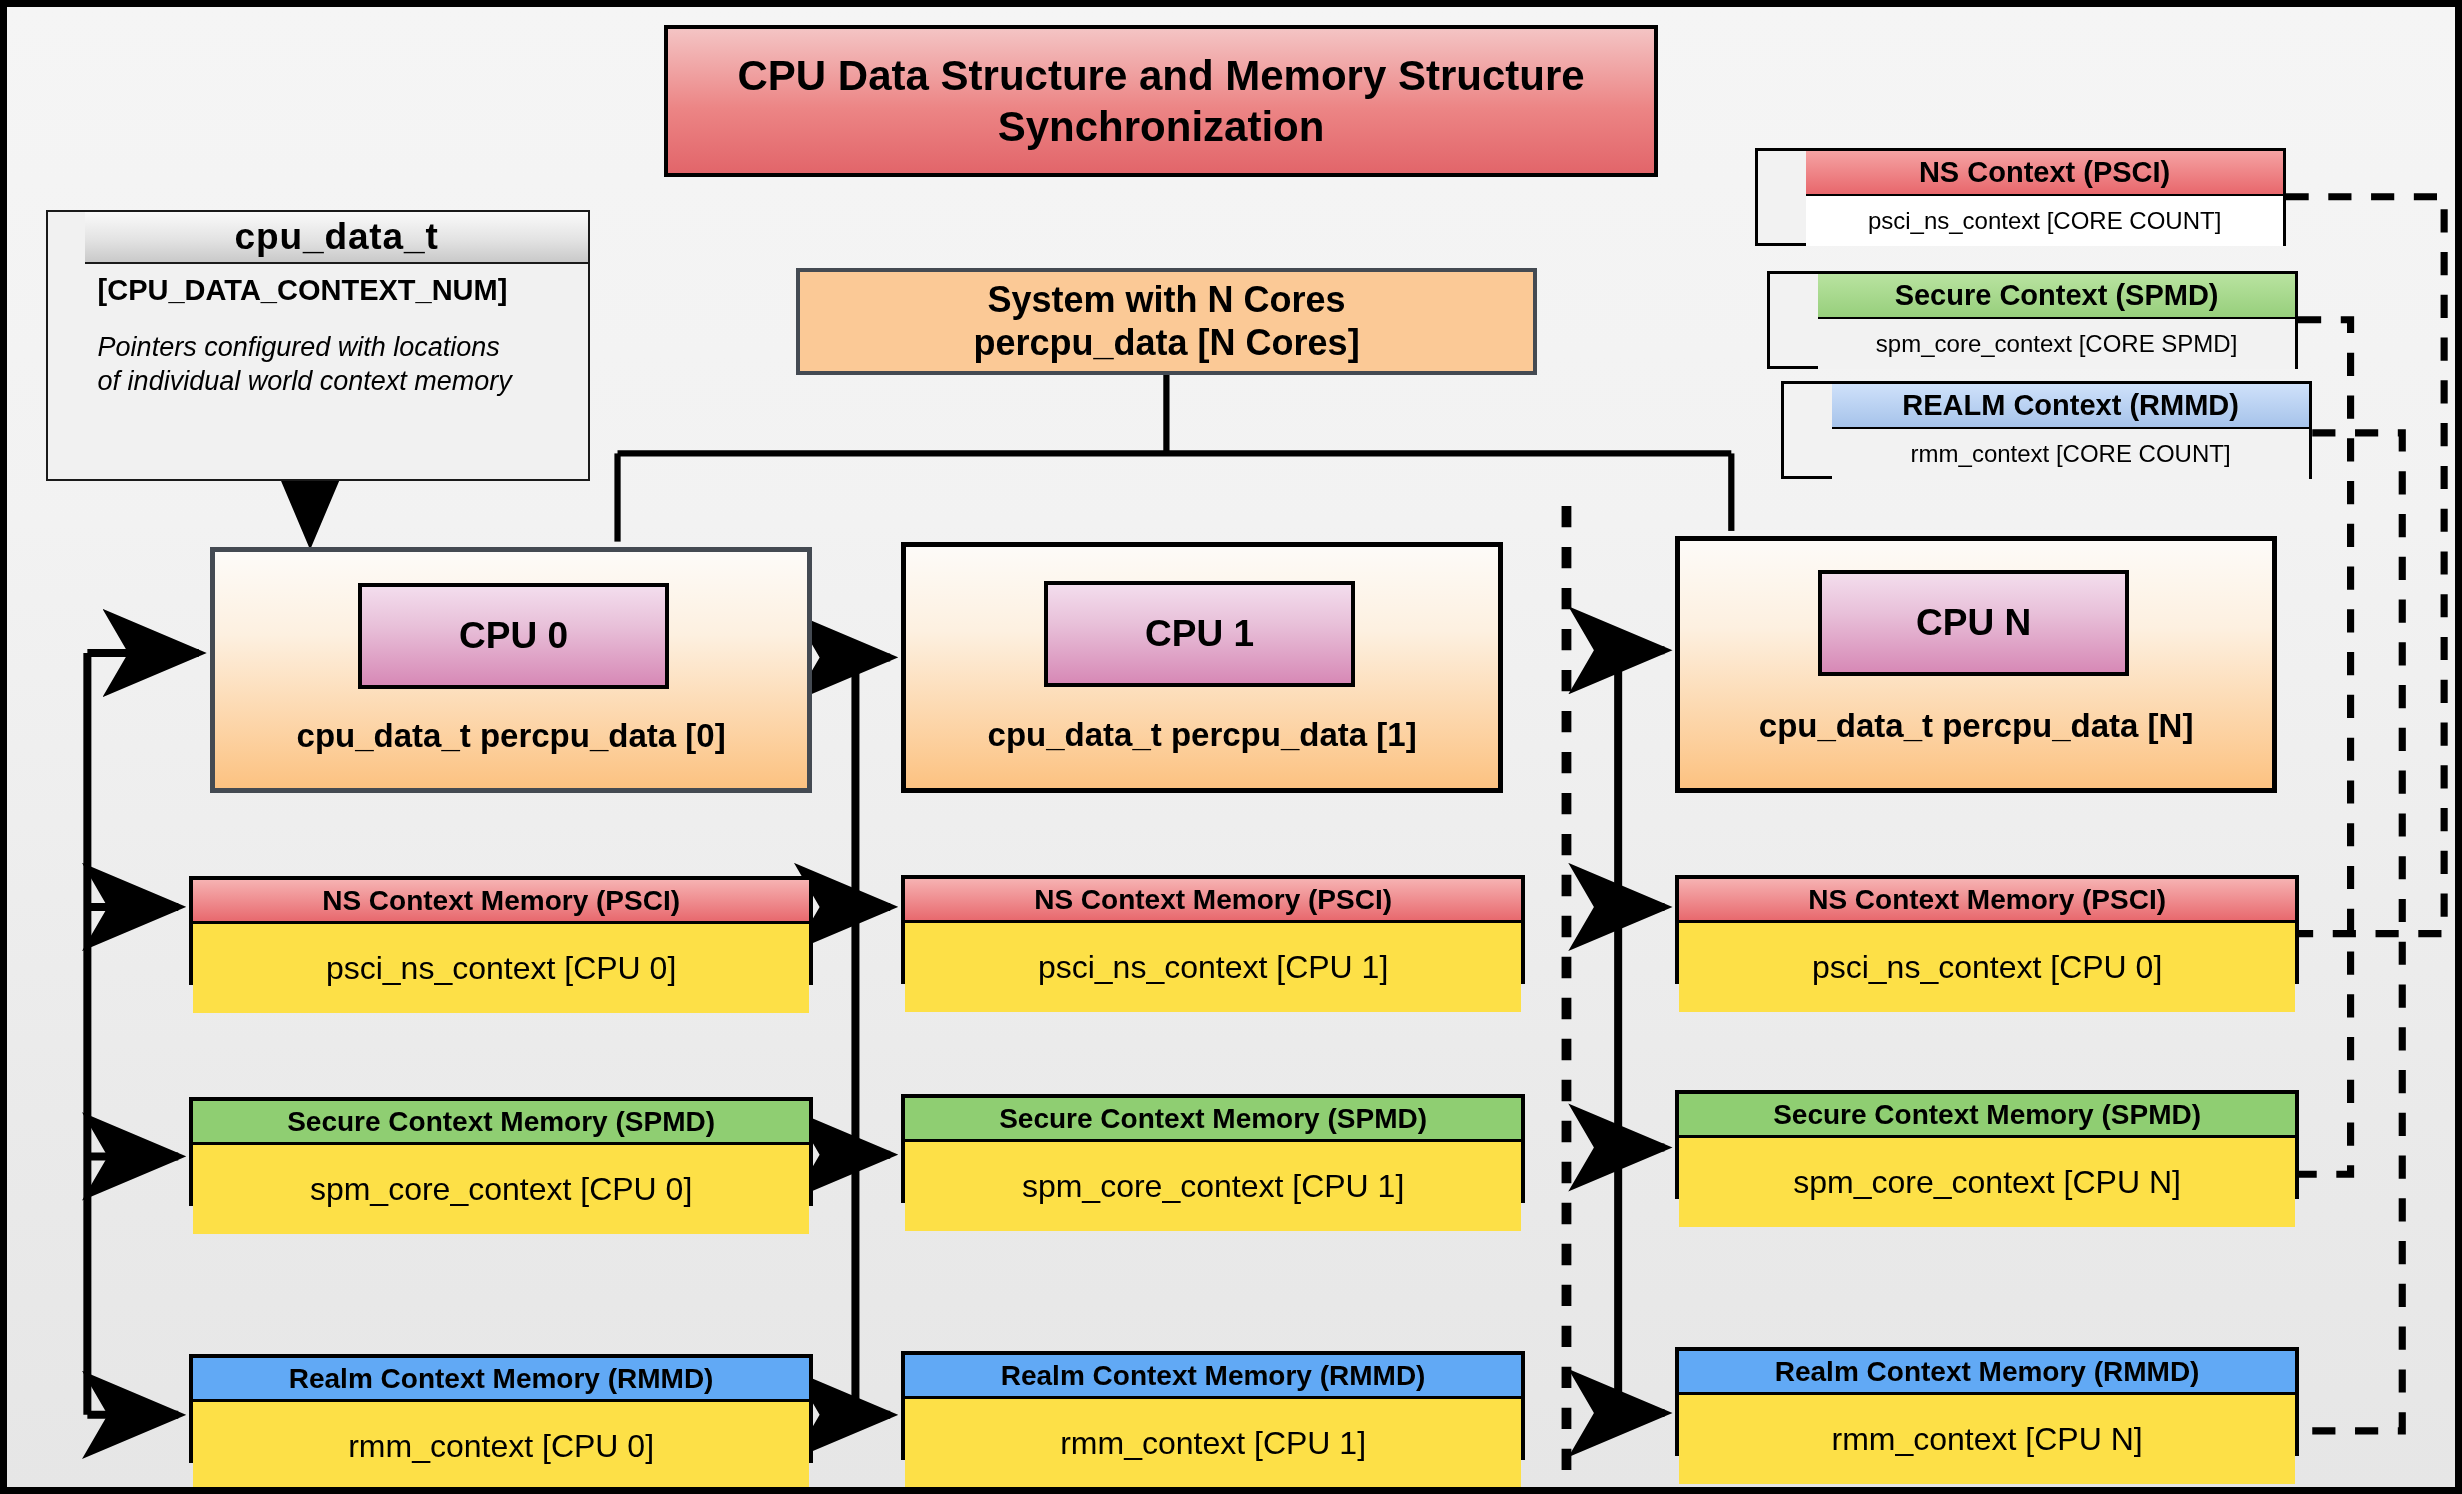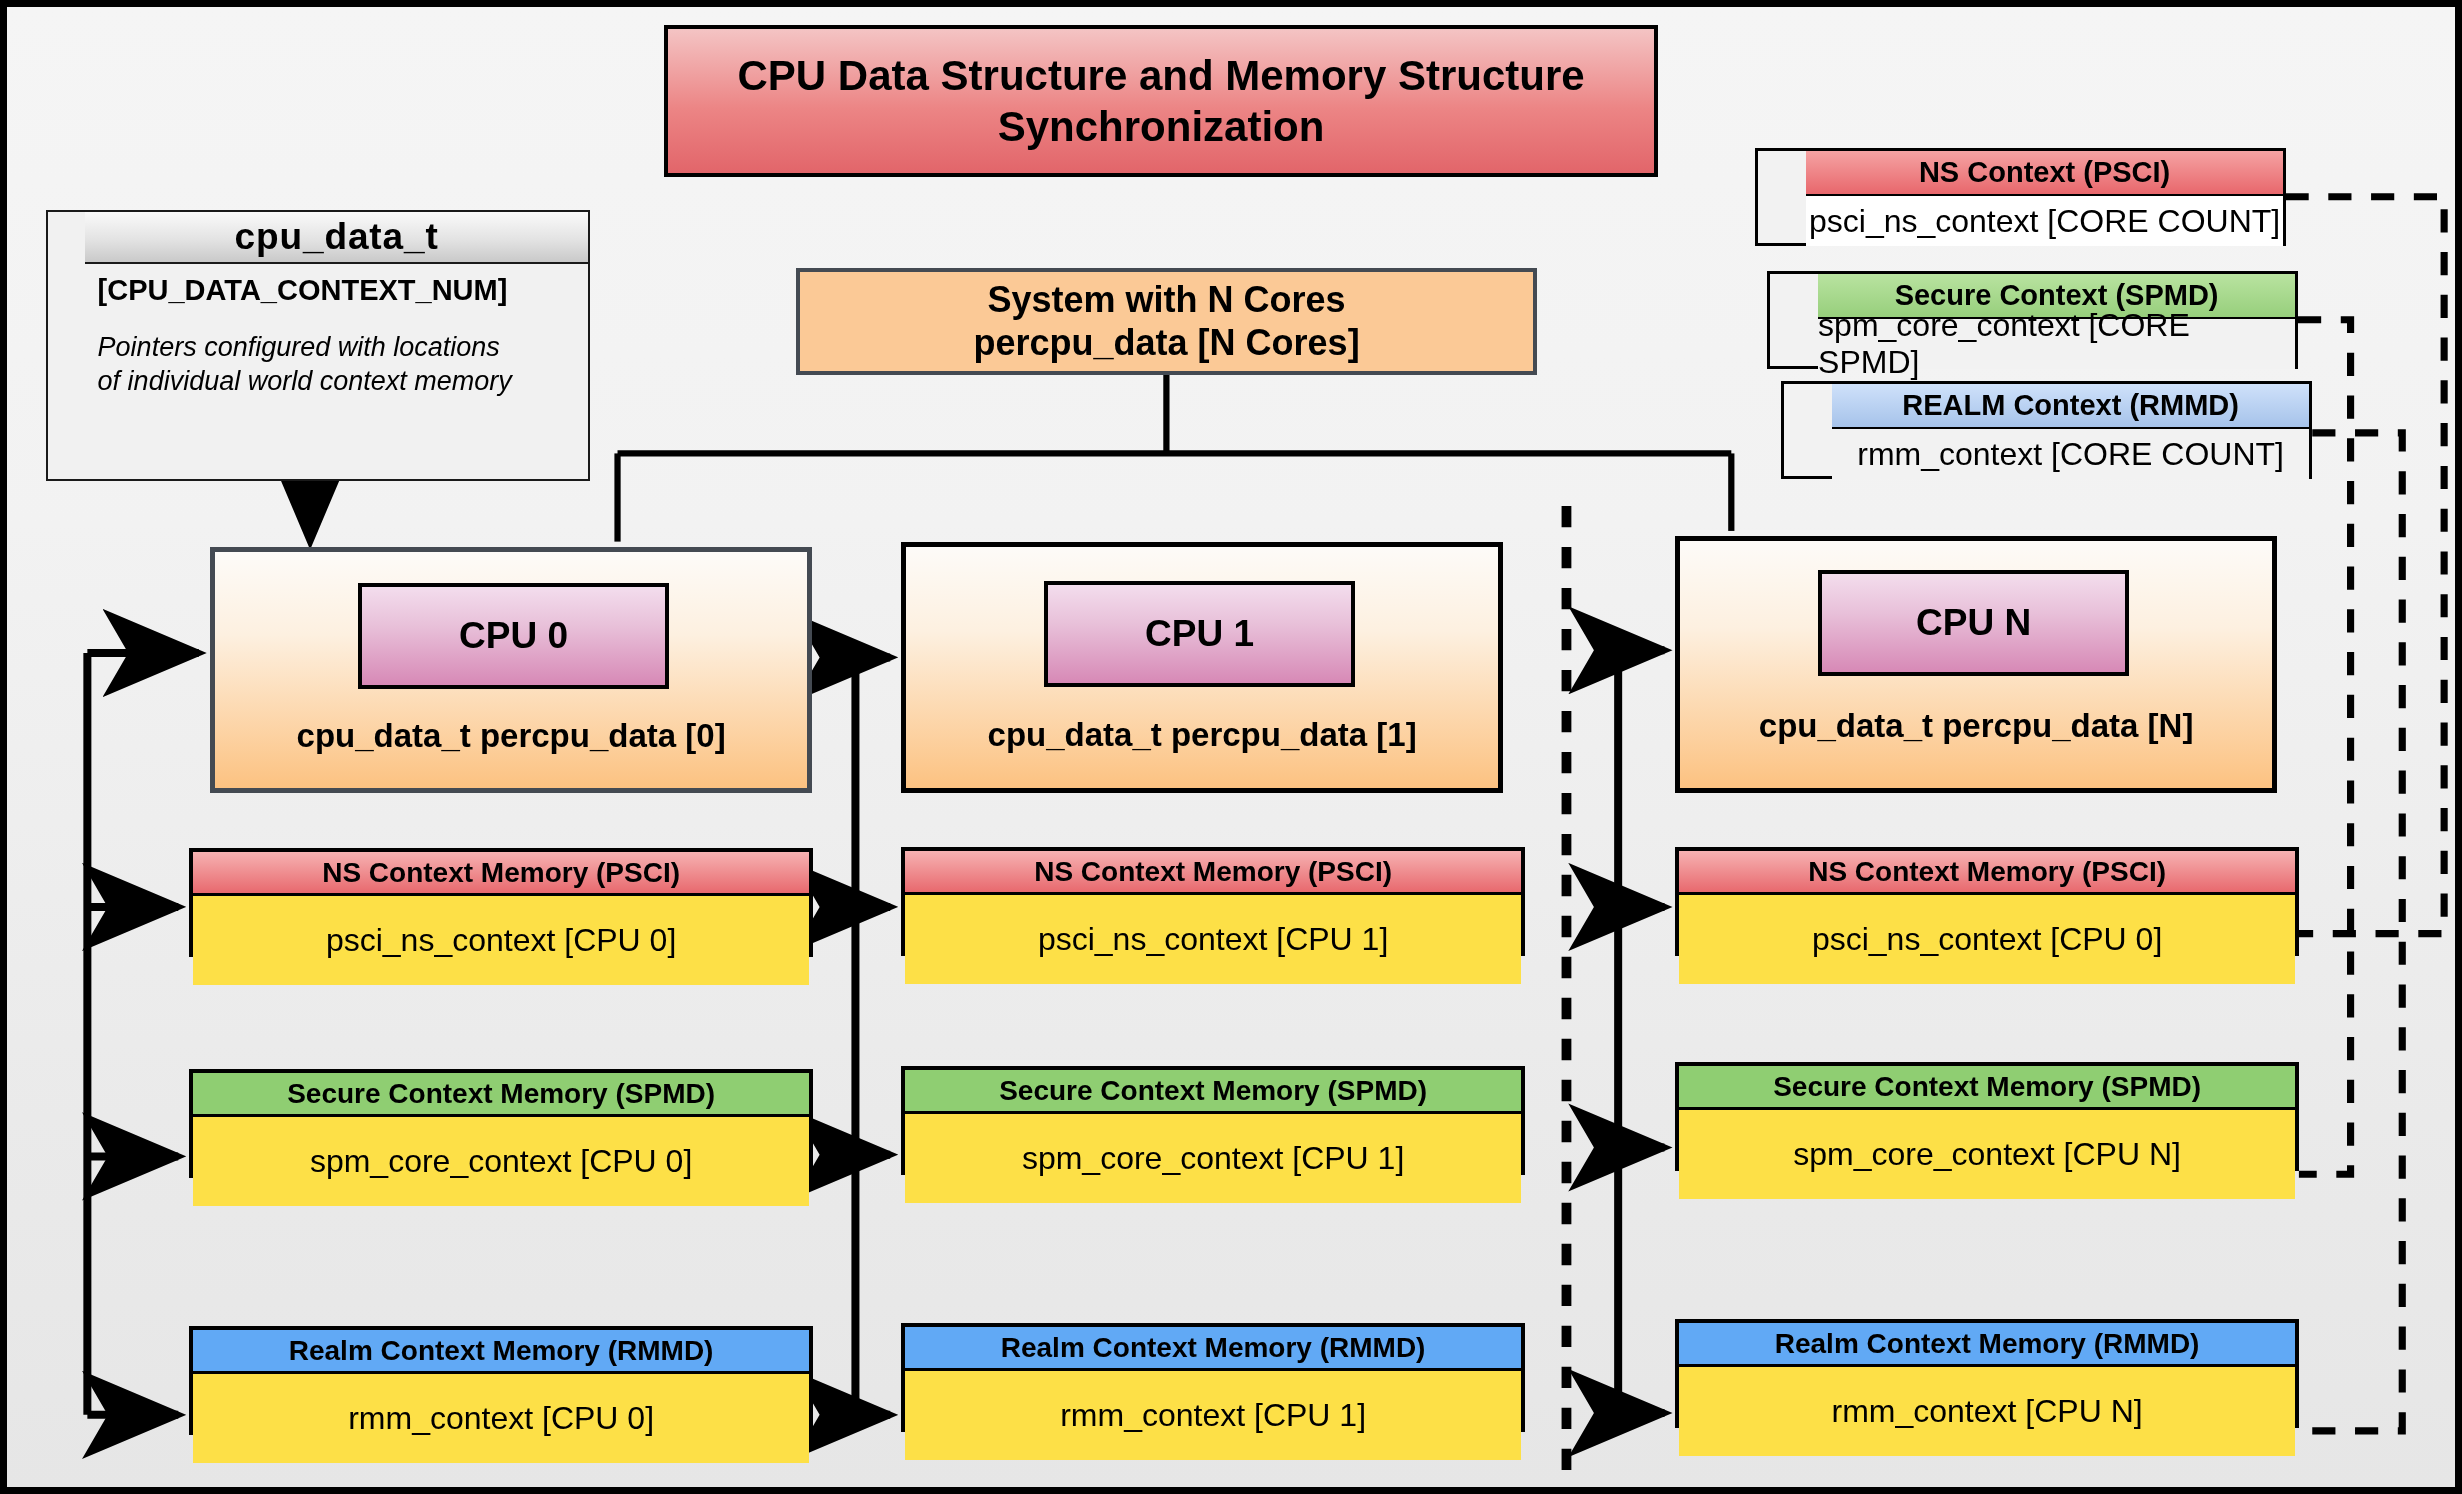--- a/index.html
+++ b/index.html
@@ -39,21 +39,21 @@
   #system{ left:789px; top:261px; width:741px; height:107px;
     background:#fbc996;border:4.5px solid #444a52;
     display:flex;flex-direction:column;align-items:center;justify-content:center;
     font-size:36px;font-weight:bold;line-height:1.18;text-align:center;}
 
   
   .legend{border:3.6px solid #000;background:#f2f2f2;box-sizing:border-box;padding-left:48px;}
   .legend .lh{height:43px;display:flex;align-items:center;justify-content:center;
     font-size:29px;font-weight:bold;border-bottom:2.7px solid #000;}
   .legend .lb{height:50px;display:flex;align-items:center;justify-content:center;
-    font-size:32px;background:#fff;}
+    font-size:24px;background:#fff;}
   .lh-red{background:linear-gradient(180deg,#f5a3a3 0%,#e8676c 100%);}
   .lh-green{background:linear-gradient(180deg,#b9e3a0 0%,#97cf7c 100%);}
   .lh-blue{background:linear-gradient(180deg,#cfe1fa 0%,#a6c3ea 100%);}
 
   #lg-ns{left:1748px;top:141px;width:531px;height:98px;}
   #lg-ns .lb{background:#fff;}
   #lg-se{left:1760px;top:264px;width:531px;height:98px;}
   #lg-se .lb{background:#f2f2f2;}
   #lg-rm{left:1774px;top:374px;width:531px;height:98px;}
   #lg-rm .lb{background:#f2f2f2;}
@@ -75,21 +75,21 @@
 
   #cpu1{left:894px;top:535px;width:602px;height:251px;border:5.3px solid #000;}
   #cpu1 .cpubadge{left:138px;top:34px;width:303px;height:98px;}
   #cpu1 .cpulabel{top:169px;}
 
   #cpun{left:1668px;top:529px;width:602px;height:257px;border:5.3px solid #000;}
   #cpun .cpubadge{left:138px;top:28.5px;width:303px;height:98px;}
   #cpun .cpulabel{top:166px;}
 
   
-  .mem{border:4.5px solid #000;background:#fff;box-sizing:border-box;width:624px;height:109px;}
+  .mem{border:4.5px solid #000;background:#fff;box-sizing:border-box;width:624px;height:109px;margin-top:28px;}
   .mem .mh{height:41px;display:flex;align-items:center;justify-content:center;
     font-size:28px;font-weight:bold;border-bottom:3.6px solid #000;}
   .mem .mb{height:89px;display:flex;align-items:center;justify-content:center;
     font-size:32px;background:#fde047;}
   .mh-red{background:linear-gradient(180deg,#f6b2b2 0%,#e8696e 100%);}
   .mh-green{background:#8fce72;}
   .mh-blue{background:#61a9f5;}
 
   #m00{left:182px;top:841px;}
   #m01{left:182px;top:1062px;}

